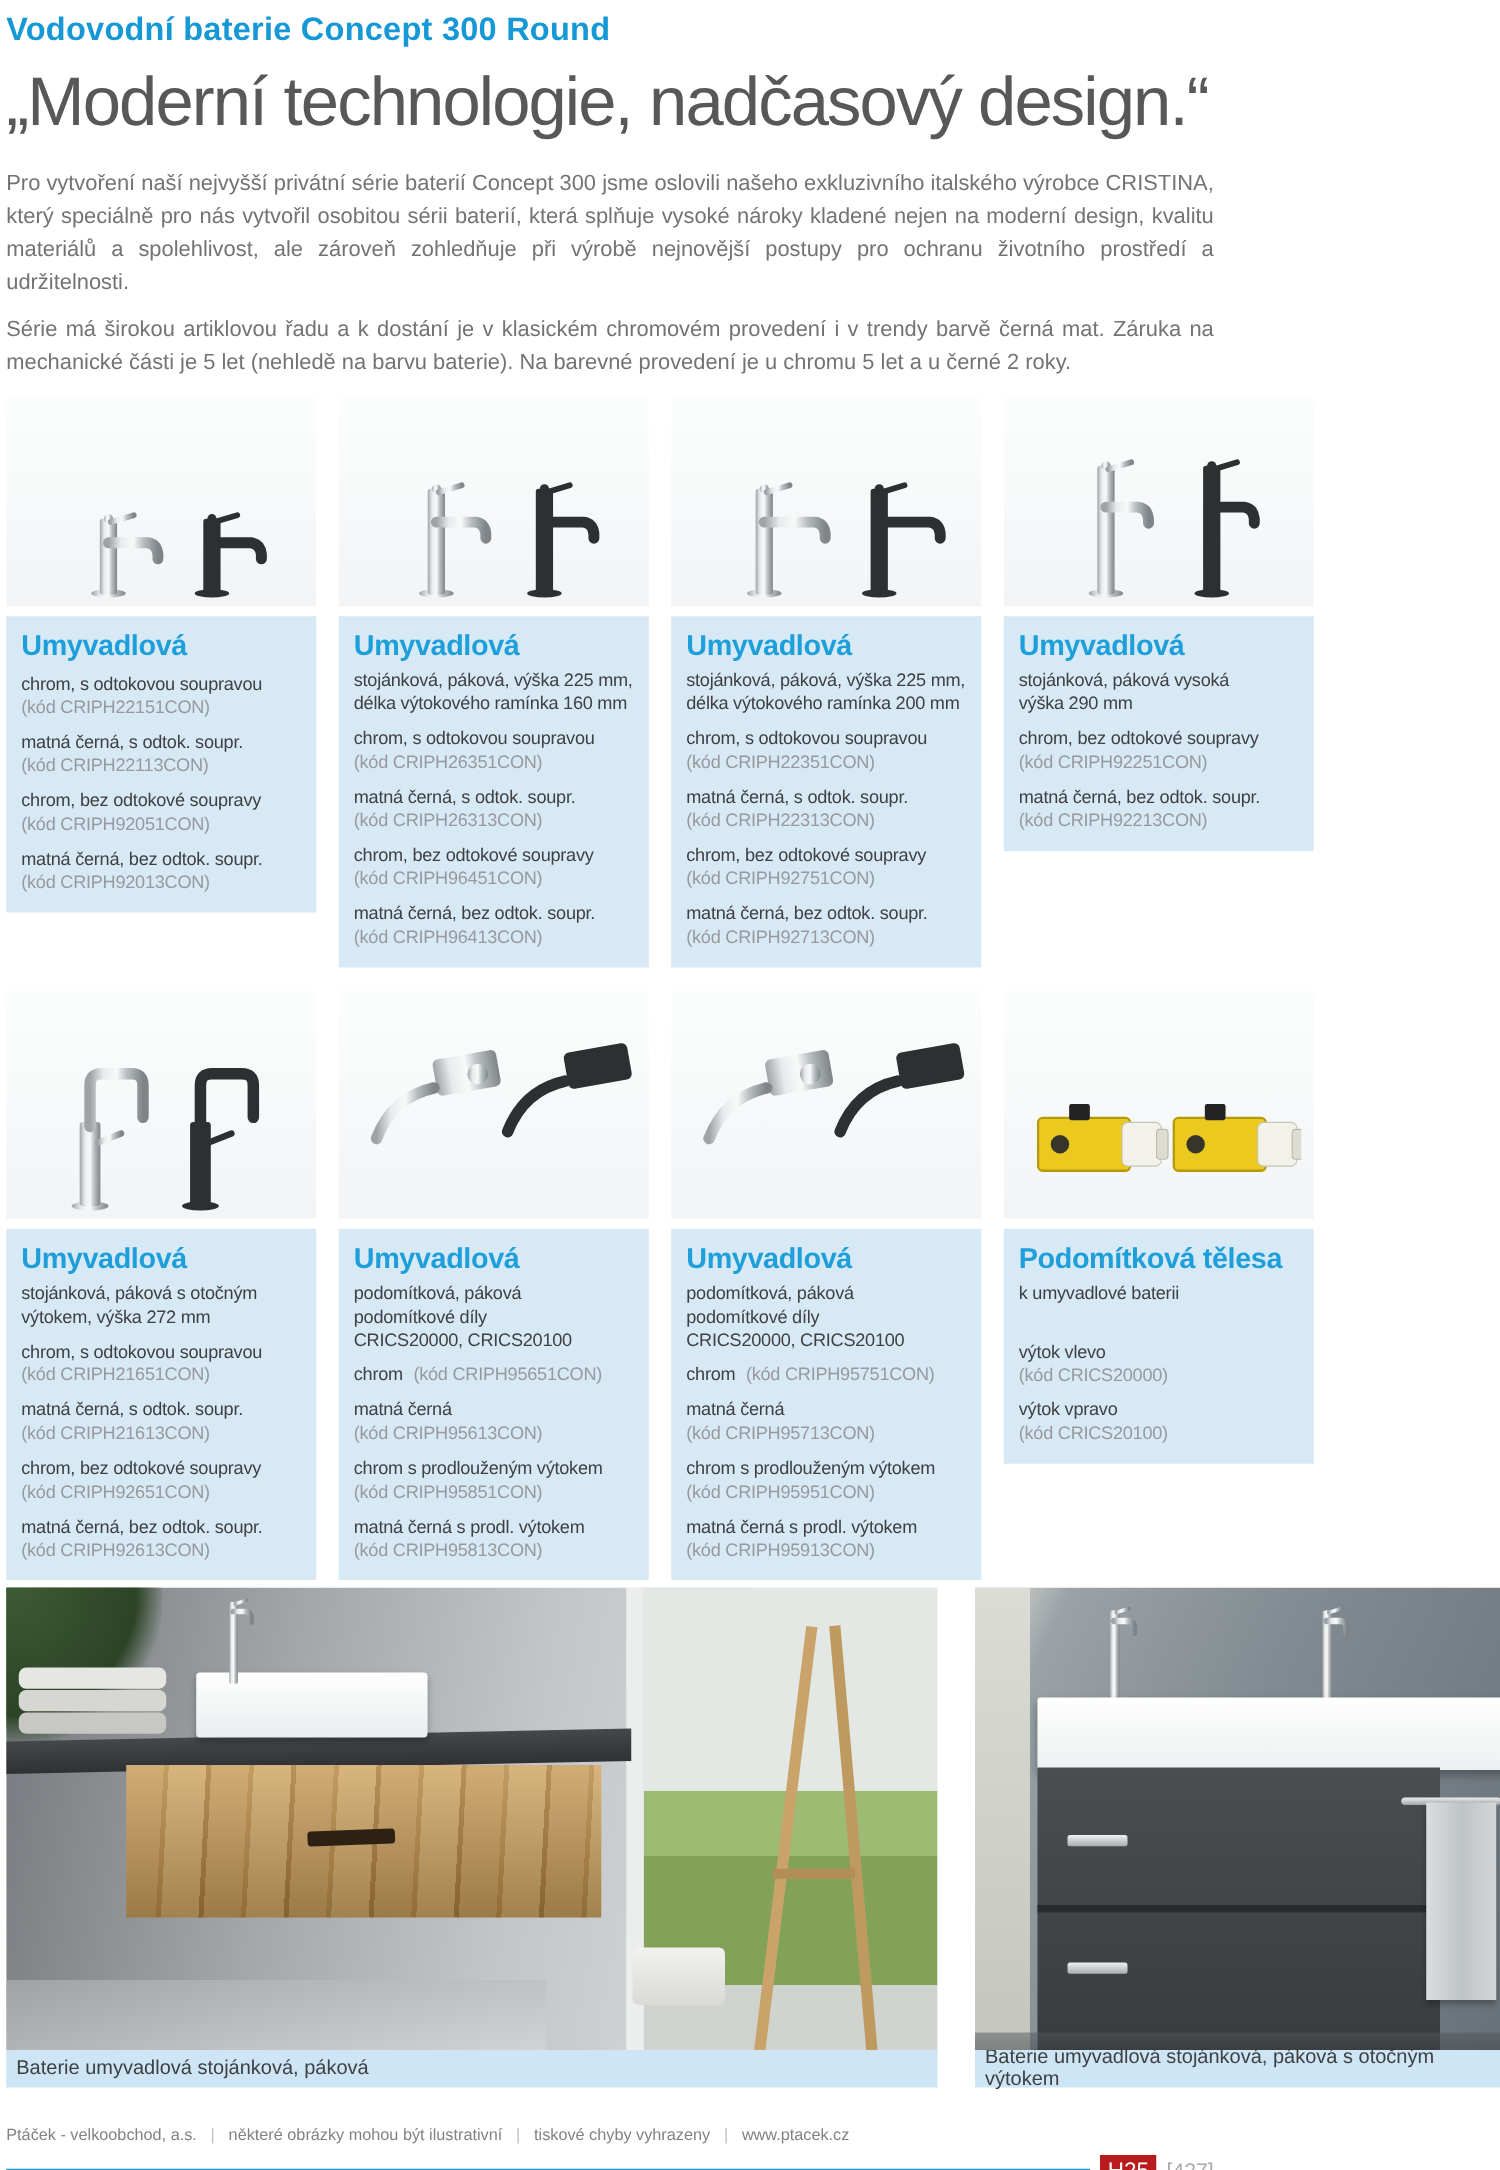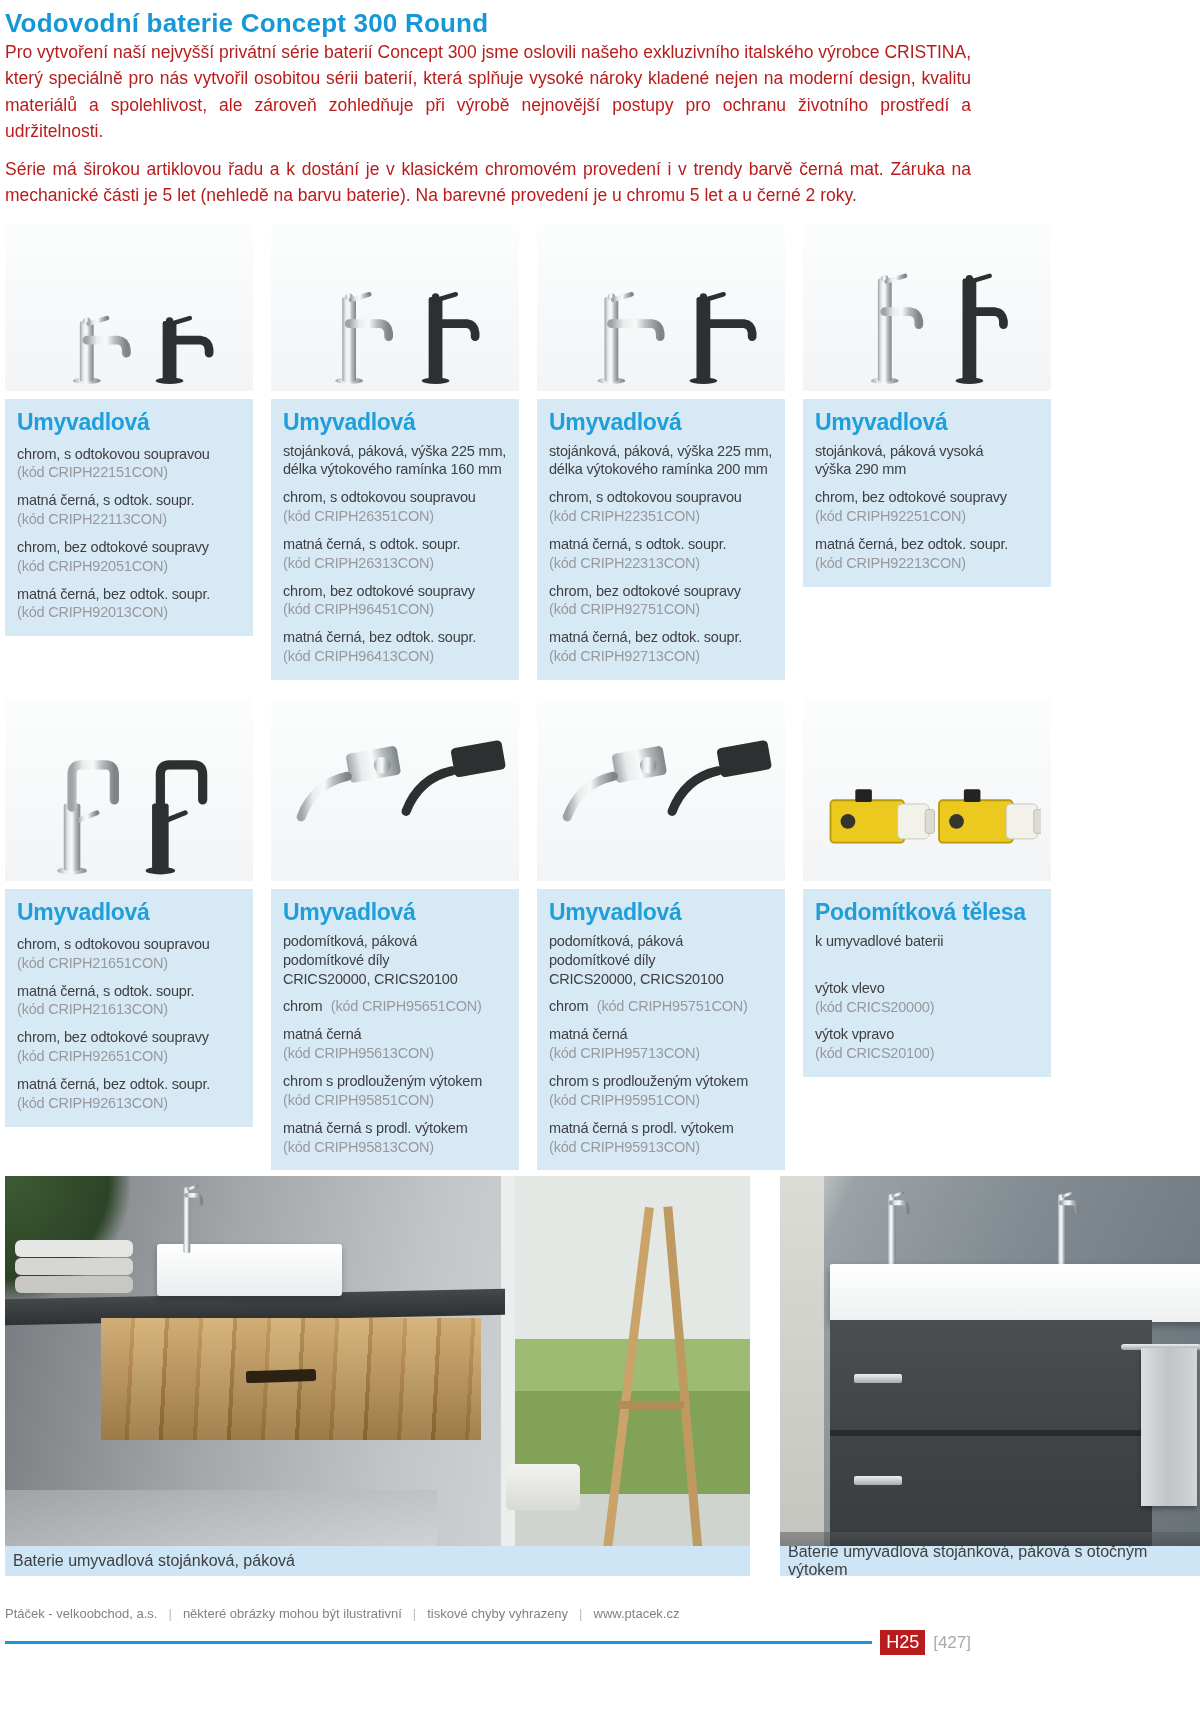--- a/index.html
+++ b/index.html
@@ -4,21 +4,21 @@
 <style>
   * { margin:0; padding:0; box-sizing:border-box; }
   html,body { width:1200px; }
   body { height:1736px; overflow:hidden; background:#fff; color:#3f4042;
          font-family:"Liberation Sans", sans-serif; }
   .page { width:976px; height:1736px; padding:8px 5px 0 5px; position:relative; }
 
   .kicker { color:#1598d5; font-size:26px; font-weight:bold; letter-spacing:.2px; }
   .headline { color:#57585a; font-size:55px; font-weight:normal; letter-spacing:-1.5px;
               margin-top:10px; margin-bottom:20px; white-space:nowrap; }
-  .intro { font-size:17.5px; line-height:1.5; text-align:justify; color:#b91c1c; margin-bottom:12px; }
+  .intro { font-size:17.5px; line-height:1.5; text-align:justify; color:#737373; margin-bottom:12px; }
 
   #product-grid { margin-top:14px; }
   .grid-row { display:grid; grid-template-columns:repeat(4,248px); column-gap:18px; }
   .img-row { margin-bottom:8px; }
   .img-row.row2 { margin-top:18px; }
   .card-row { align-items:start; }
   .img-cell { height:168px; background:linear-gradient(#fcfdfd,#f2f4f6);
               display:flex; align-items:flex-end; justify-content:center; overflow:hidden; }
   .img-row.row2 .img-cell { height:183px; }
   .prod-svg { width:92%; height:auto; display:block; margin:0 auto 2px; }
@@ -111,20 +111,21 @@
   .rule { flex:1; height:3px; background:#1598d5; }
   .h25 { background:#b91c1c; color:#fff; font-size:18px; padding:2px 6px; margin-left:8px; }
   .pnum { color:#a8aaad; font-size:17px; margin-left:8px; }
 </style>
 </head>
 <body>
 
 <div class="page">
 
   <div class="kicker">Vodovodní baterie Concept 300 Round</div>
+  <h1 class="headline">„Moderní technologie, nadčasový design.“</h1>
   <p class="intro">Pro vytvoření naší nejvyšší privátní série baterií Concept 300 jsme oslovili našeho exkluzivního italského výrobce CRISTINA, který speciálně pro nás vytvořil osobitou sérii baterií, která splňuje vysoké nároky kladené nejen na moderní design, kvalitu materiálů a spolehlivost, ale zároveň zohledňuje při výrobě nejnovější postupy pro ochranu životního prostředí a udržitelnosti.</p>
   <p class="intro">Série má širokou artiklovou řadu a k dostání je v klasickém chromovém provedení i v trendy barvě černá mat. Záruka na mechanické části je 5 let (nehledě na barvu baterie). Na barevné provedení je u chromu 5 let a u černé 2 roky.</p>
 
   <div id="product-grid">
       <div class="grid-row img-row">
         <div class="img-cell">
           <svg viewBox="0 0 248 150" class="prod-svg">
             <defs>
               <linearGradient id="chr0" x1="0" y1="0" x2="1" y2="0">
                 <stop offset="0" stop-color="#9ea3a7"></stop>
@@ -394,20 +395,24 @@
             <rect x="164" y="22" width="18" height="14" rx="2" fill="#232323"></rect>
             <circle cx="156" cy="57" r="8" fill="#35352b"></circle>
             <rect x="210" y="38" width="34" height="38" rx="5" fill="#f2f1ea" stroke="#c6c5bb"></rect>
             <rect x="240" y="44" width="10" height="26" rx="3" fill="#dddcd2" stroke="#bbbbad"></rect>
           </svg>
         </div>
       </div>
       <div class="grid-row card-row">
         <div class="card">
     <h3 class="card-title">Umyvadlová</h3>
+    <div class="card-desc">
+            <div>stojánková, páková s otočným</div>
+            <div>výtokem, výška 272 mm</div>
+          </div>
     <div class="variants">
             <div class="variant">
     <span class="v-label">chrom, s odtokovou soupravou</span>
     <span class="v-code">(kód CRIPH21651CON)</span>
   </div>
             <div class="variant">
     <span class="v-label">matná černá, s odtok. soupr.</span>
     <span class="v-code">(kód CRIPH21613CON)</span>
   </div>
             <div class="variant">

